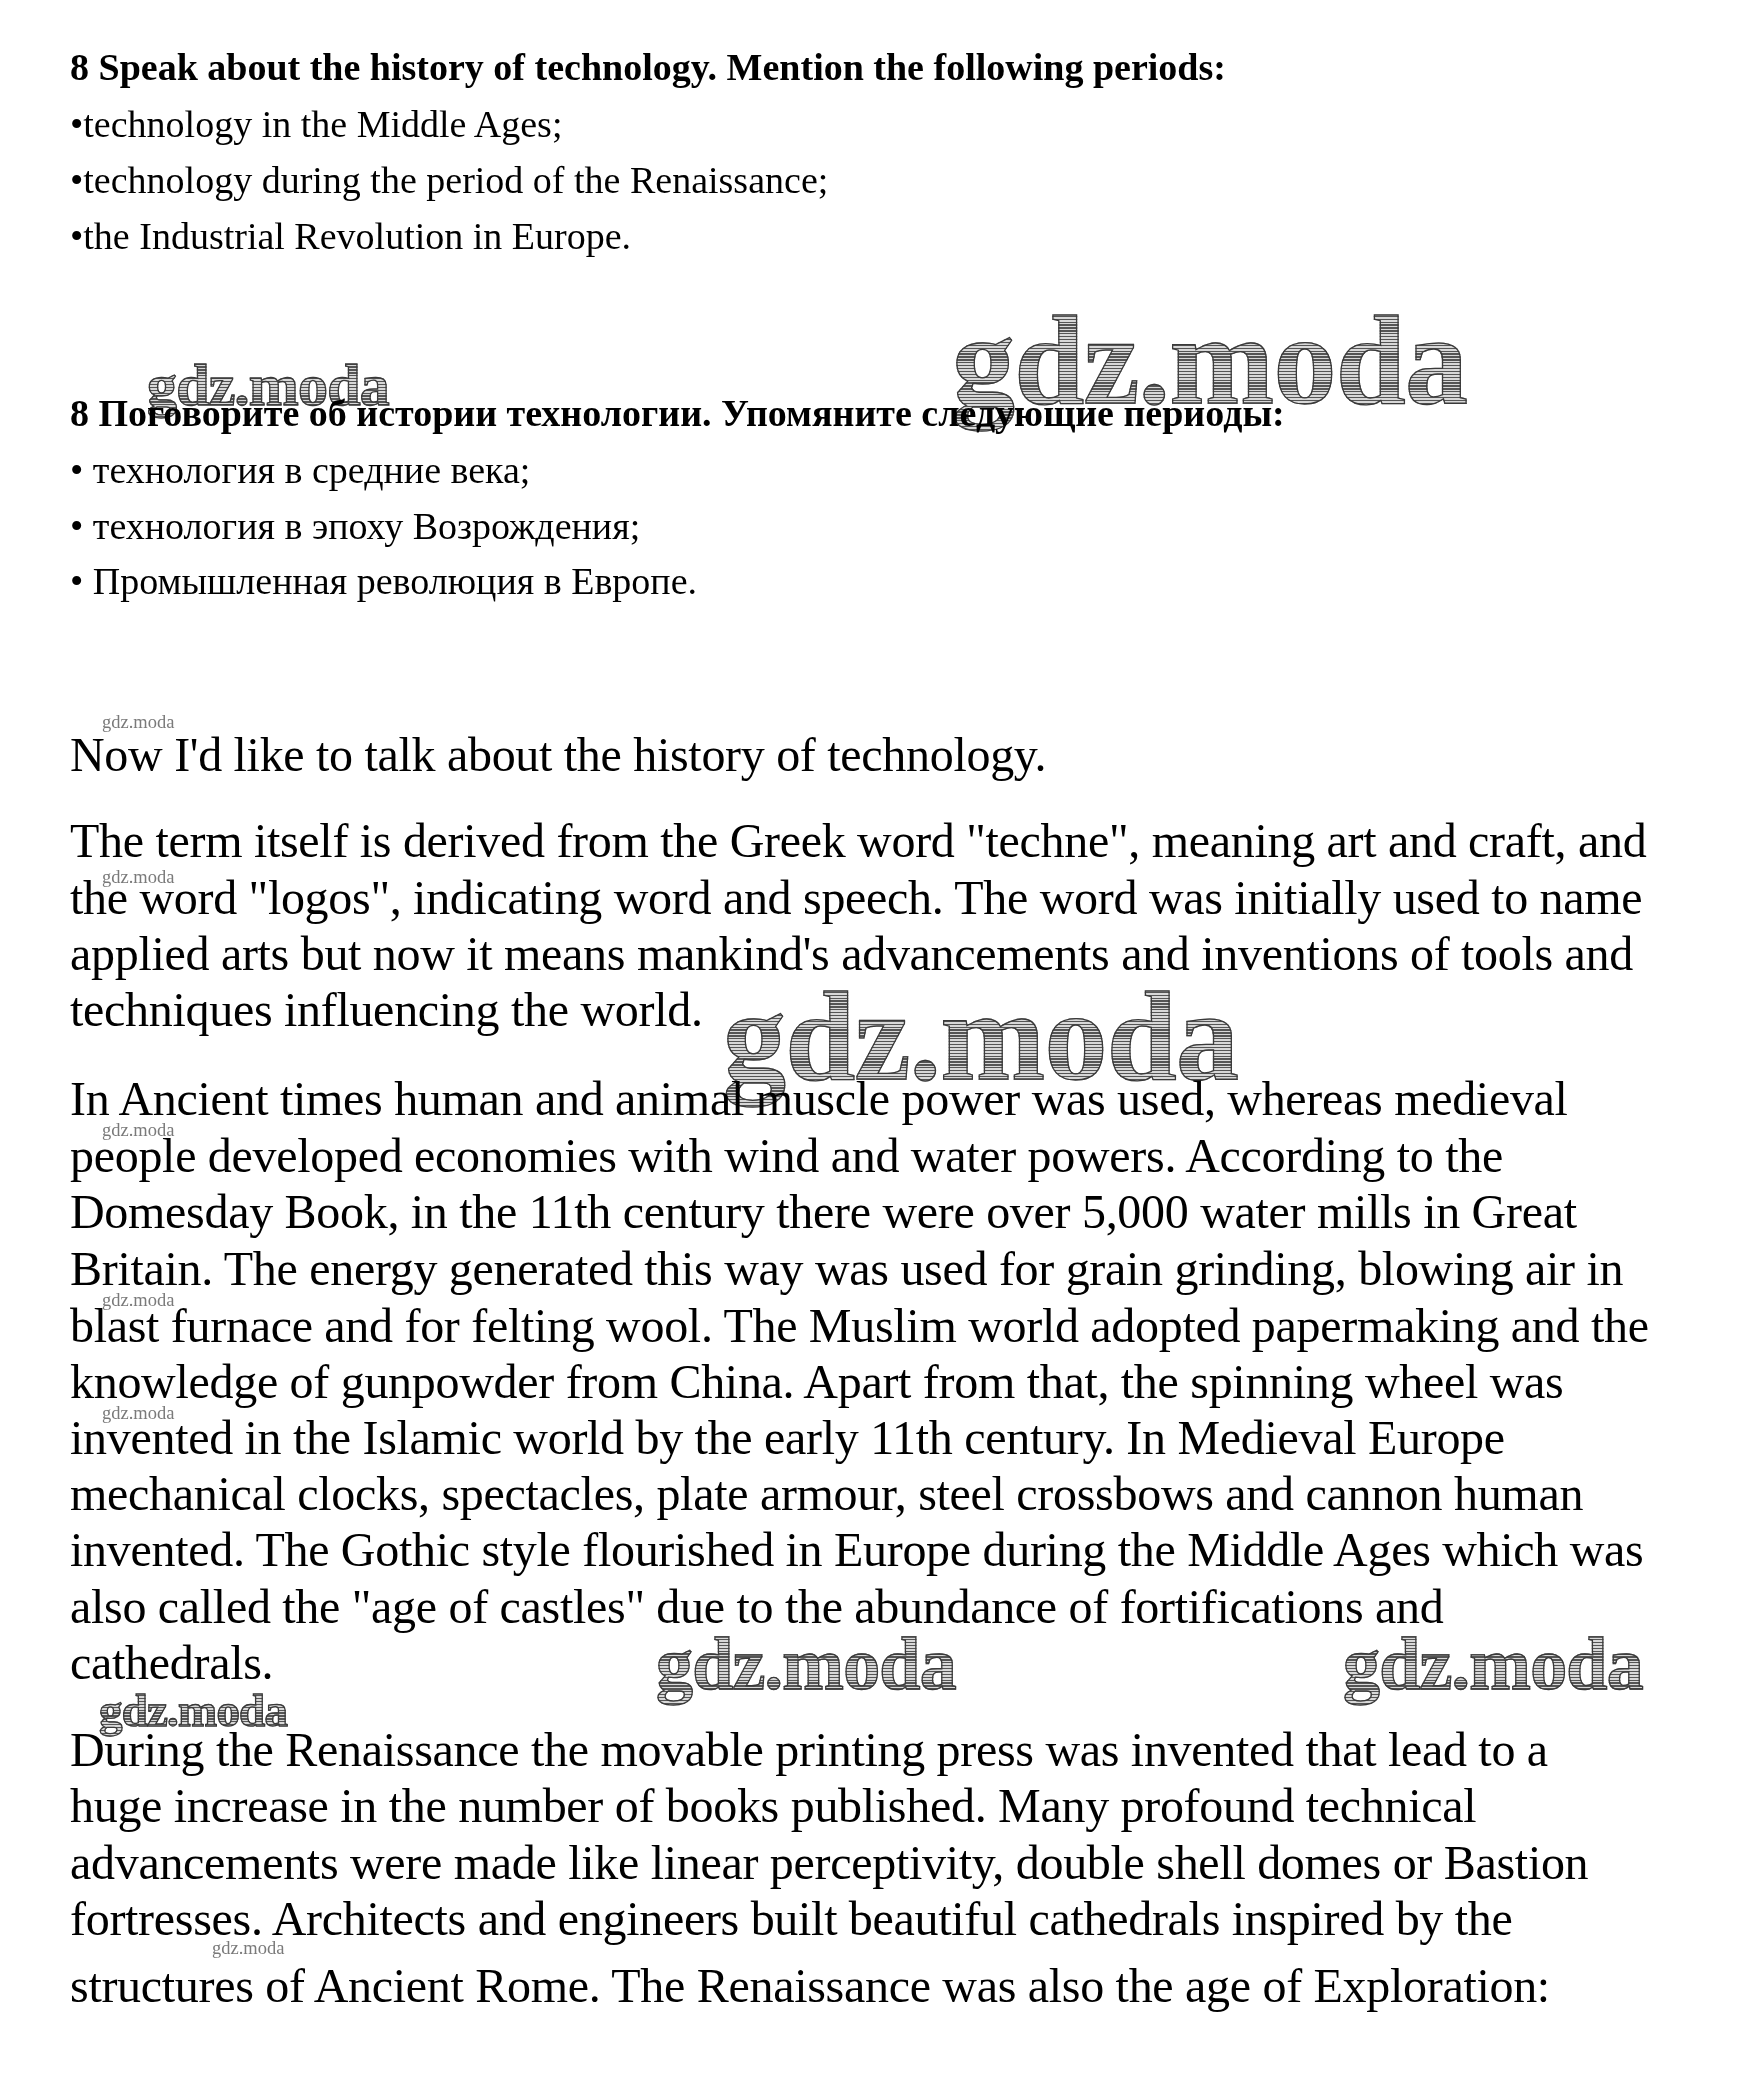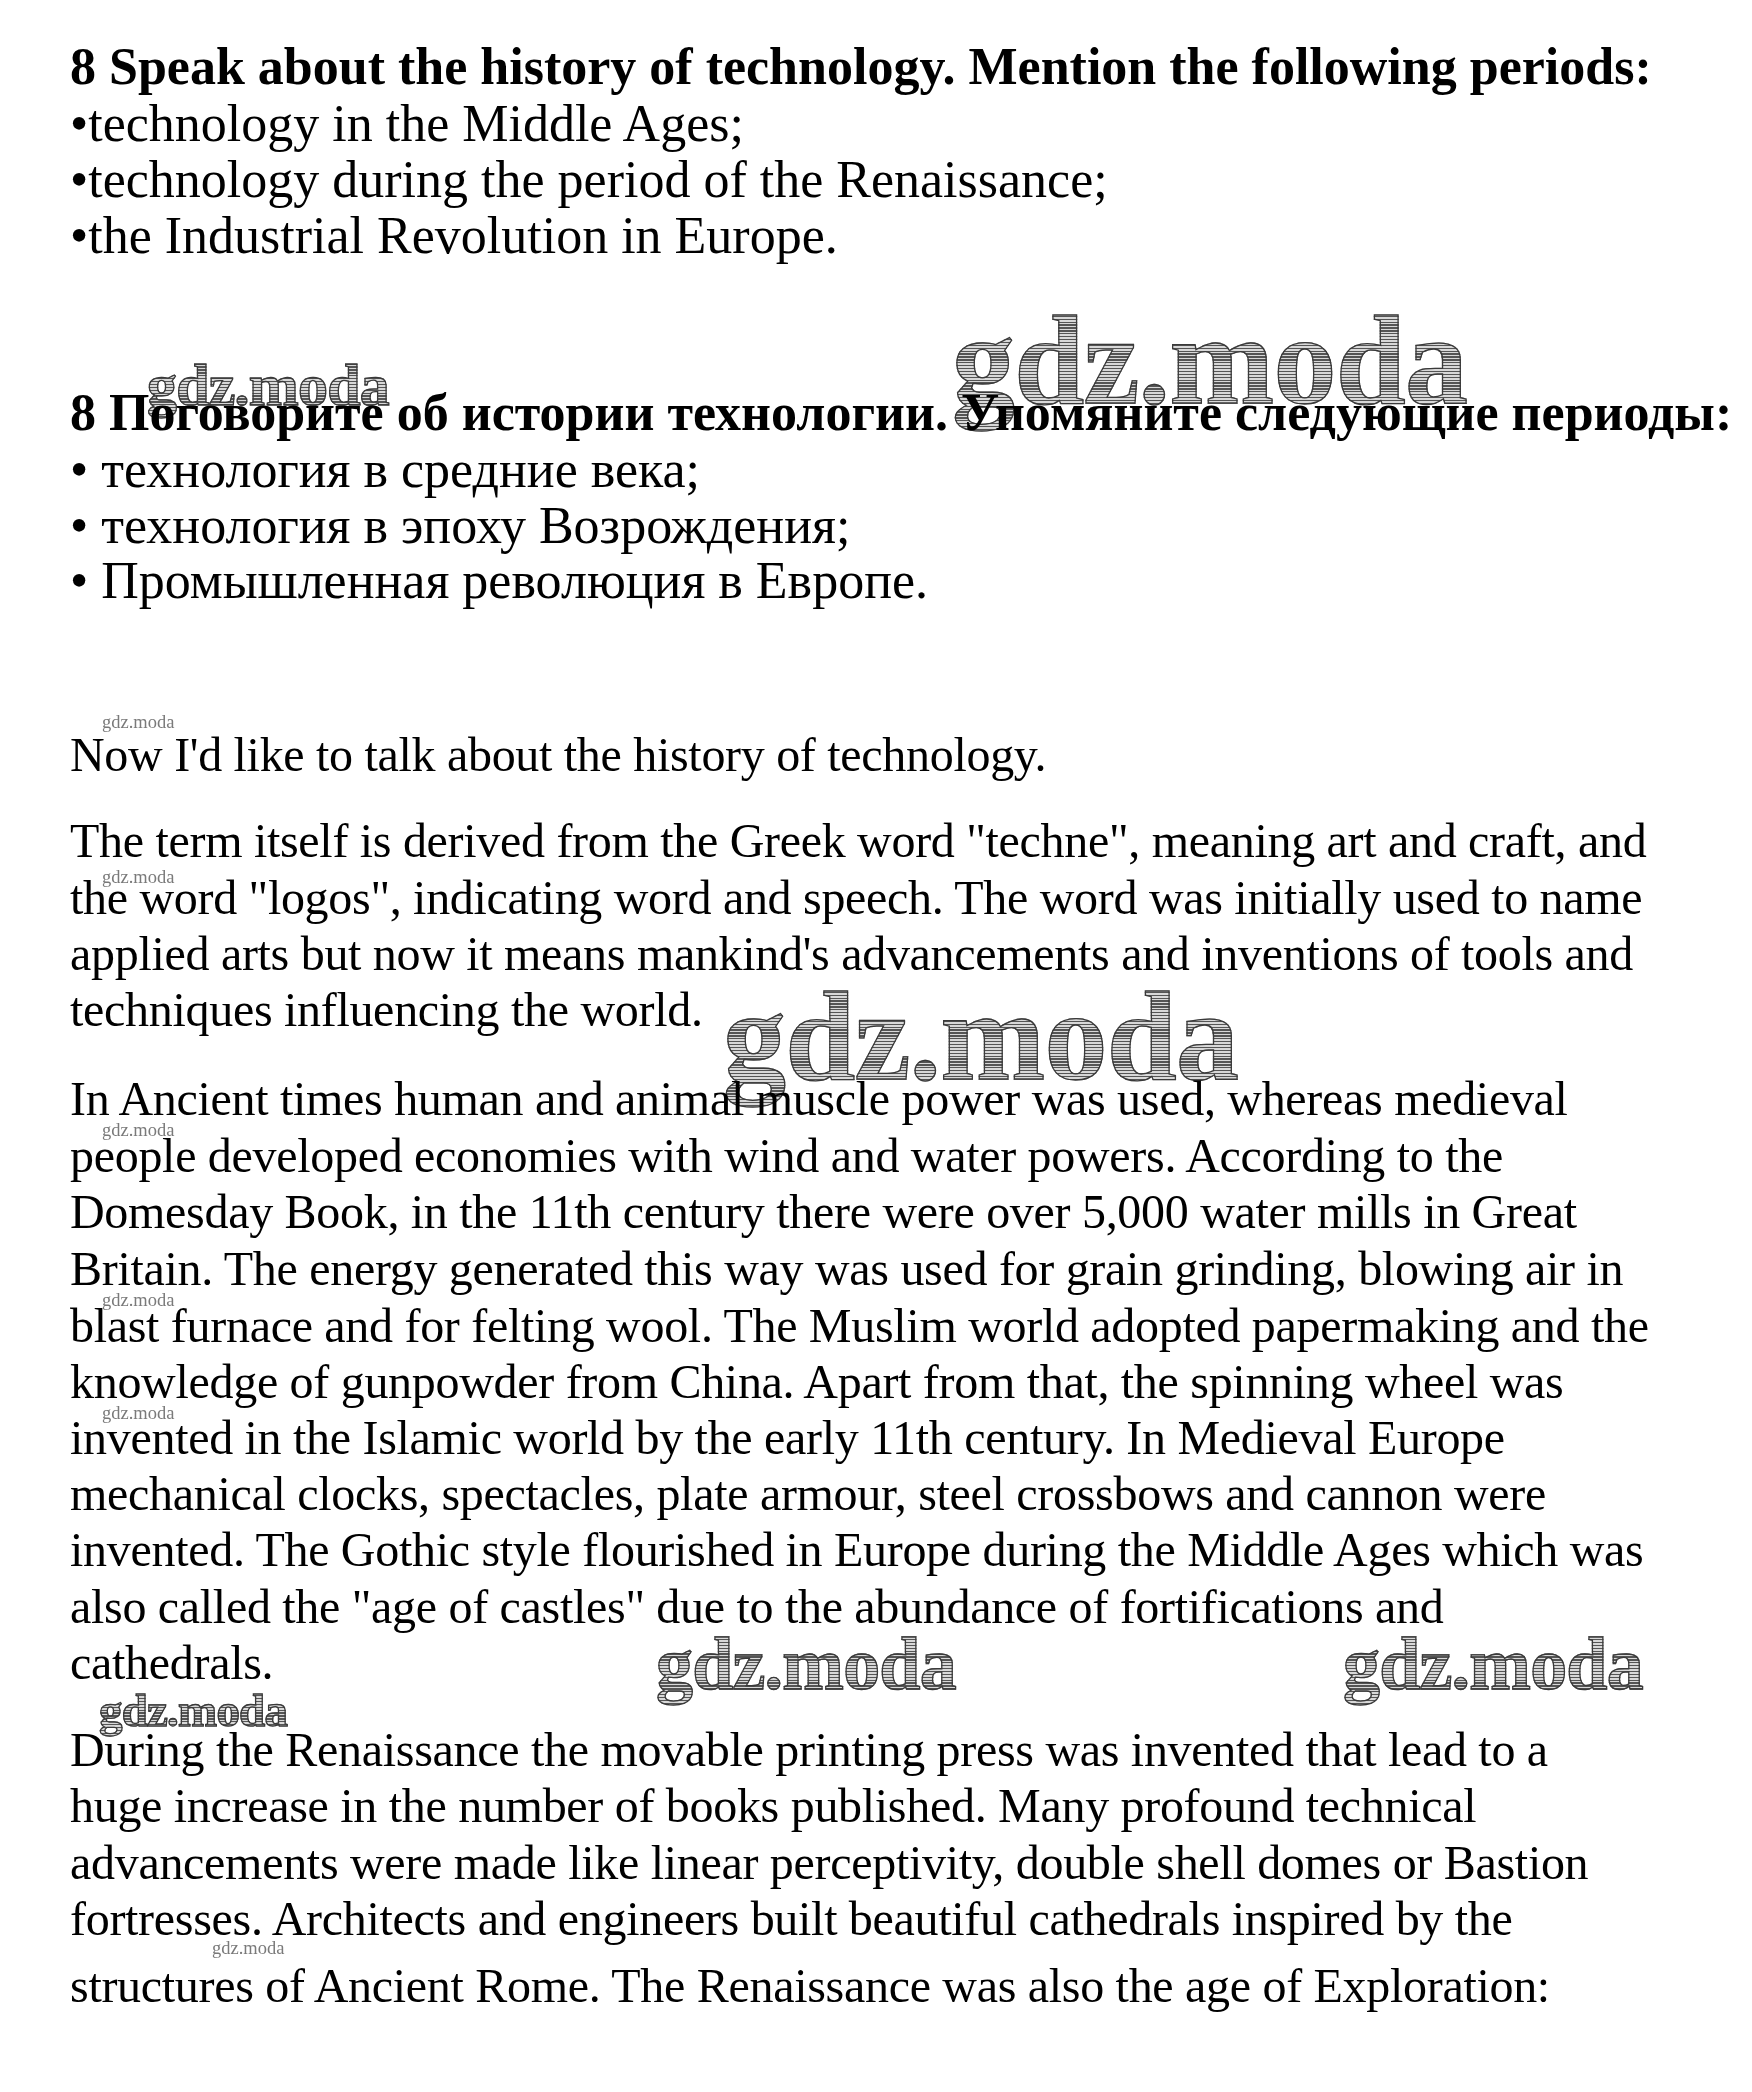--- a/index.html
+++ b/index.html
@@ -1,18 +1,18 @@
 <!DOCTYPE html>
 <html style="font-size:13.4px"><head>
 <meta charset="utf-8">
 <style>
   html, body { margin: 0; padding: 0; background: #ffffff; }
   body { width: 1753px; height: 2093px; position: relative; overflow: hidden;
          font-family: "Liberation Serif", "DejaVu Serif", serif; color: #000; }
-  .line { position: absolute; left: 70px; white-space: nowrap; font-size: 52px; line-height: 50px; }
+  .line { position: absolute; left: 70px; white-space: nowrap; font-size: 38px; line-height: 50px; }
   .bold { font-weight: bold; }
   .body-line { font-size: 48px; letter-spacing: -0.3px; }
   .wm { position: absolute; white-space: nowrap; font-family: "Liberation Serif", "DejaVu Serif", serif;
         font-weight: bold; color: #9a9a9a;
         background: repeating-linear-gradient(0deg, #555 0 1.3px, #d8d8d8 1.3px 2.9px);
         -webkit-background-clip: text; background-clip: text; -webkit-text-fill-color: transparent;
         -webkit-text-stroke: 1.3px #3a3a3a; letter-spacing: -0.8px; }
   .wm-tiny { position: absolute; white-space: nowrap; font-family: "Liberation Serif", "DejaVu Serif", serif;
         color: #7a7a7a; font-size: 18.5px; }
 </style>
@@ -45,21 +45,21 @@
 <div class="line body-line" style="top:1074px;">In Ancient times human and animal muscle power was used, whereas medieval</div>
 <div class="wm-tiny" style="left:102px; top:1120px;">gdz.moda</div>
 <div class="line body-line" style="top:1131px;">people developed economies with wind and water powers. According to the</div>
 <div class="line body-line" style="top:1187px;">Domesday Book, in the 11th century there were over 5,000 water mills in Great</div>
 <div class="line body-line" style="top:1244px;">Britain. The energy generated this way was used for grain grinding, blowing air in</div>
 <div class="wm-tiny" style="left:102px; top:1290px;">gdz.moda</div>
 <div class="line body-line" style="top:1301px;">blast furnace and for felting wool. The Muslim world adopted papermaking and the</div>
 <div class="line body-line" style="top:1357px;">knowledge of gunpowder from China. Apart from that, the spinning wheel was</div>
 <div class="wm-tiny" style="left:102px; top:1403px;">gdz.moda</div>
 <div class="line body-line" style="top:1413px;">invented in the Islamic world by the early 11th century. In Medieval Europe</div>
-<div class="line body-line" style="top:1469px;">mechanical clocks, spectacles, plate armour, steel crossbows and cannon were</div>
+<div class="line body-line" style="top:1469px;">mechanical clocks, spectacles, plate armour, steel crossbows and cannon human</div>
 <div class="line body-line" style="top:1525px;">invented. The Gothic style flourished in Europe during the Middle Ages which was</div>
 <div class="line body-line" style="top:1582px;">also called the "age of castles" due to the abundance of fortifications and</div>
 <div class="line body-line" style="top:1638px;text-align:right;">cathedrals.</div>
 <div class="wm" style="left:656px; top:1622px; font-size:74px;">gdz.moda</div>
 <div class="wm" style="left:1343px; top:1622px; font-size:74px;">gdz.moda</div>
 <div class="wm" style="left:99px; top:1683px; font-size:47px;">gdz.moda</div>
 
 <div class="line body-line" style="top:1725px;">During the Renaissance the movable printing press was invented that lead to a</div>
 <div class="line body-line" style="top:1781px;">huge increase in the number of books published. Many profound technical</div>
 <div class="line body-line" style="top:1838px;text-align:center;">advancements were made like linear perceptivity, double shell domes or Bastion</div>

